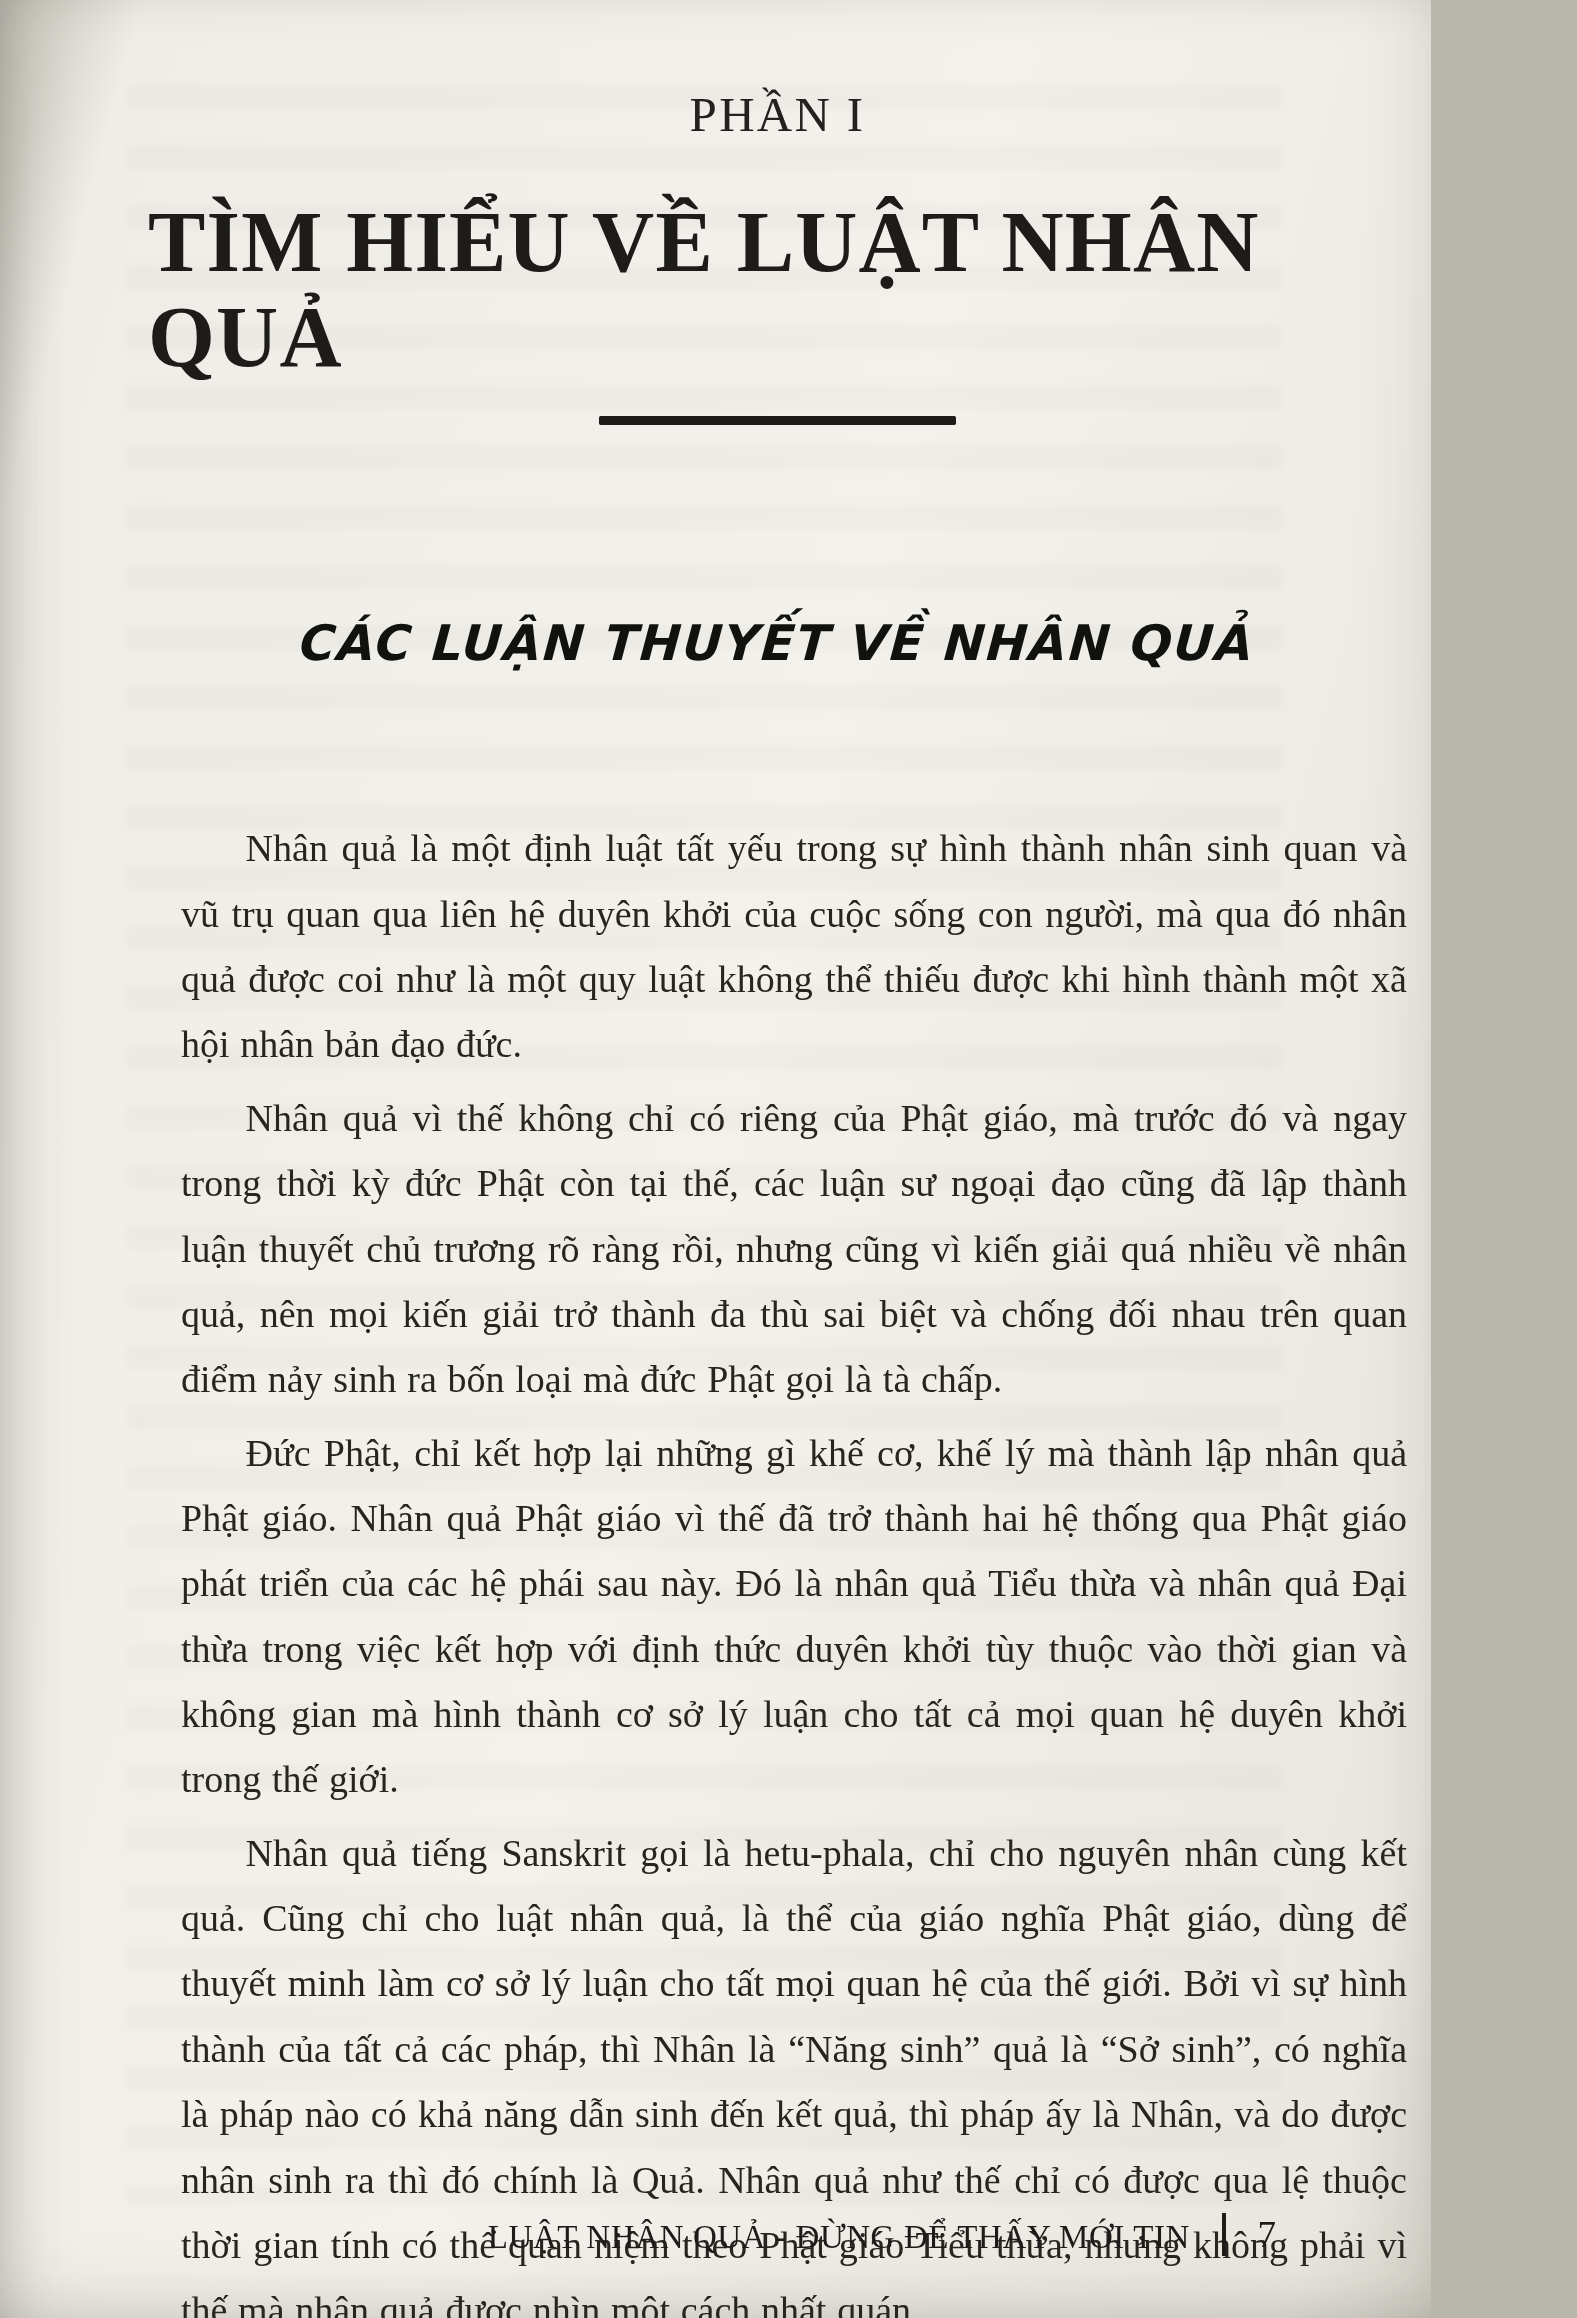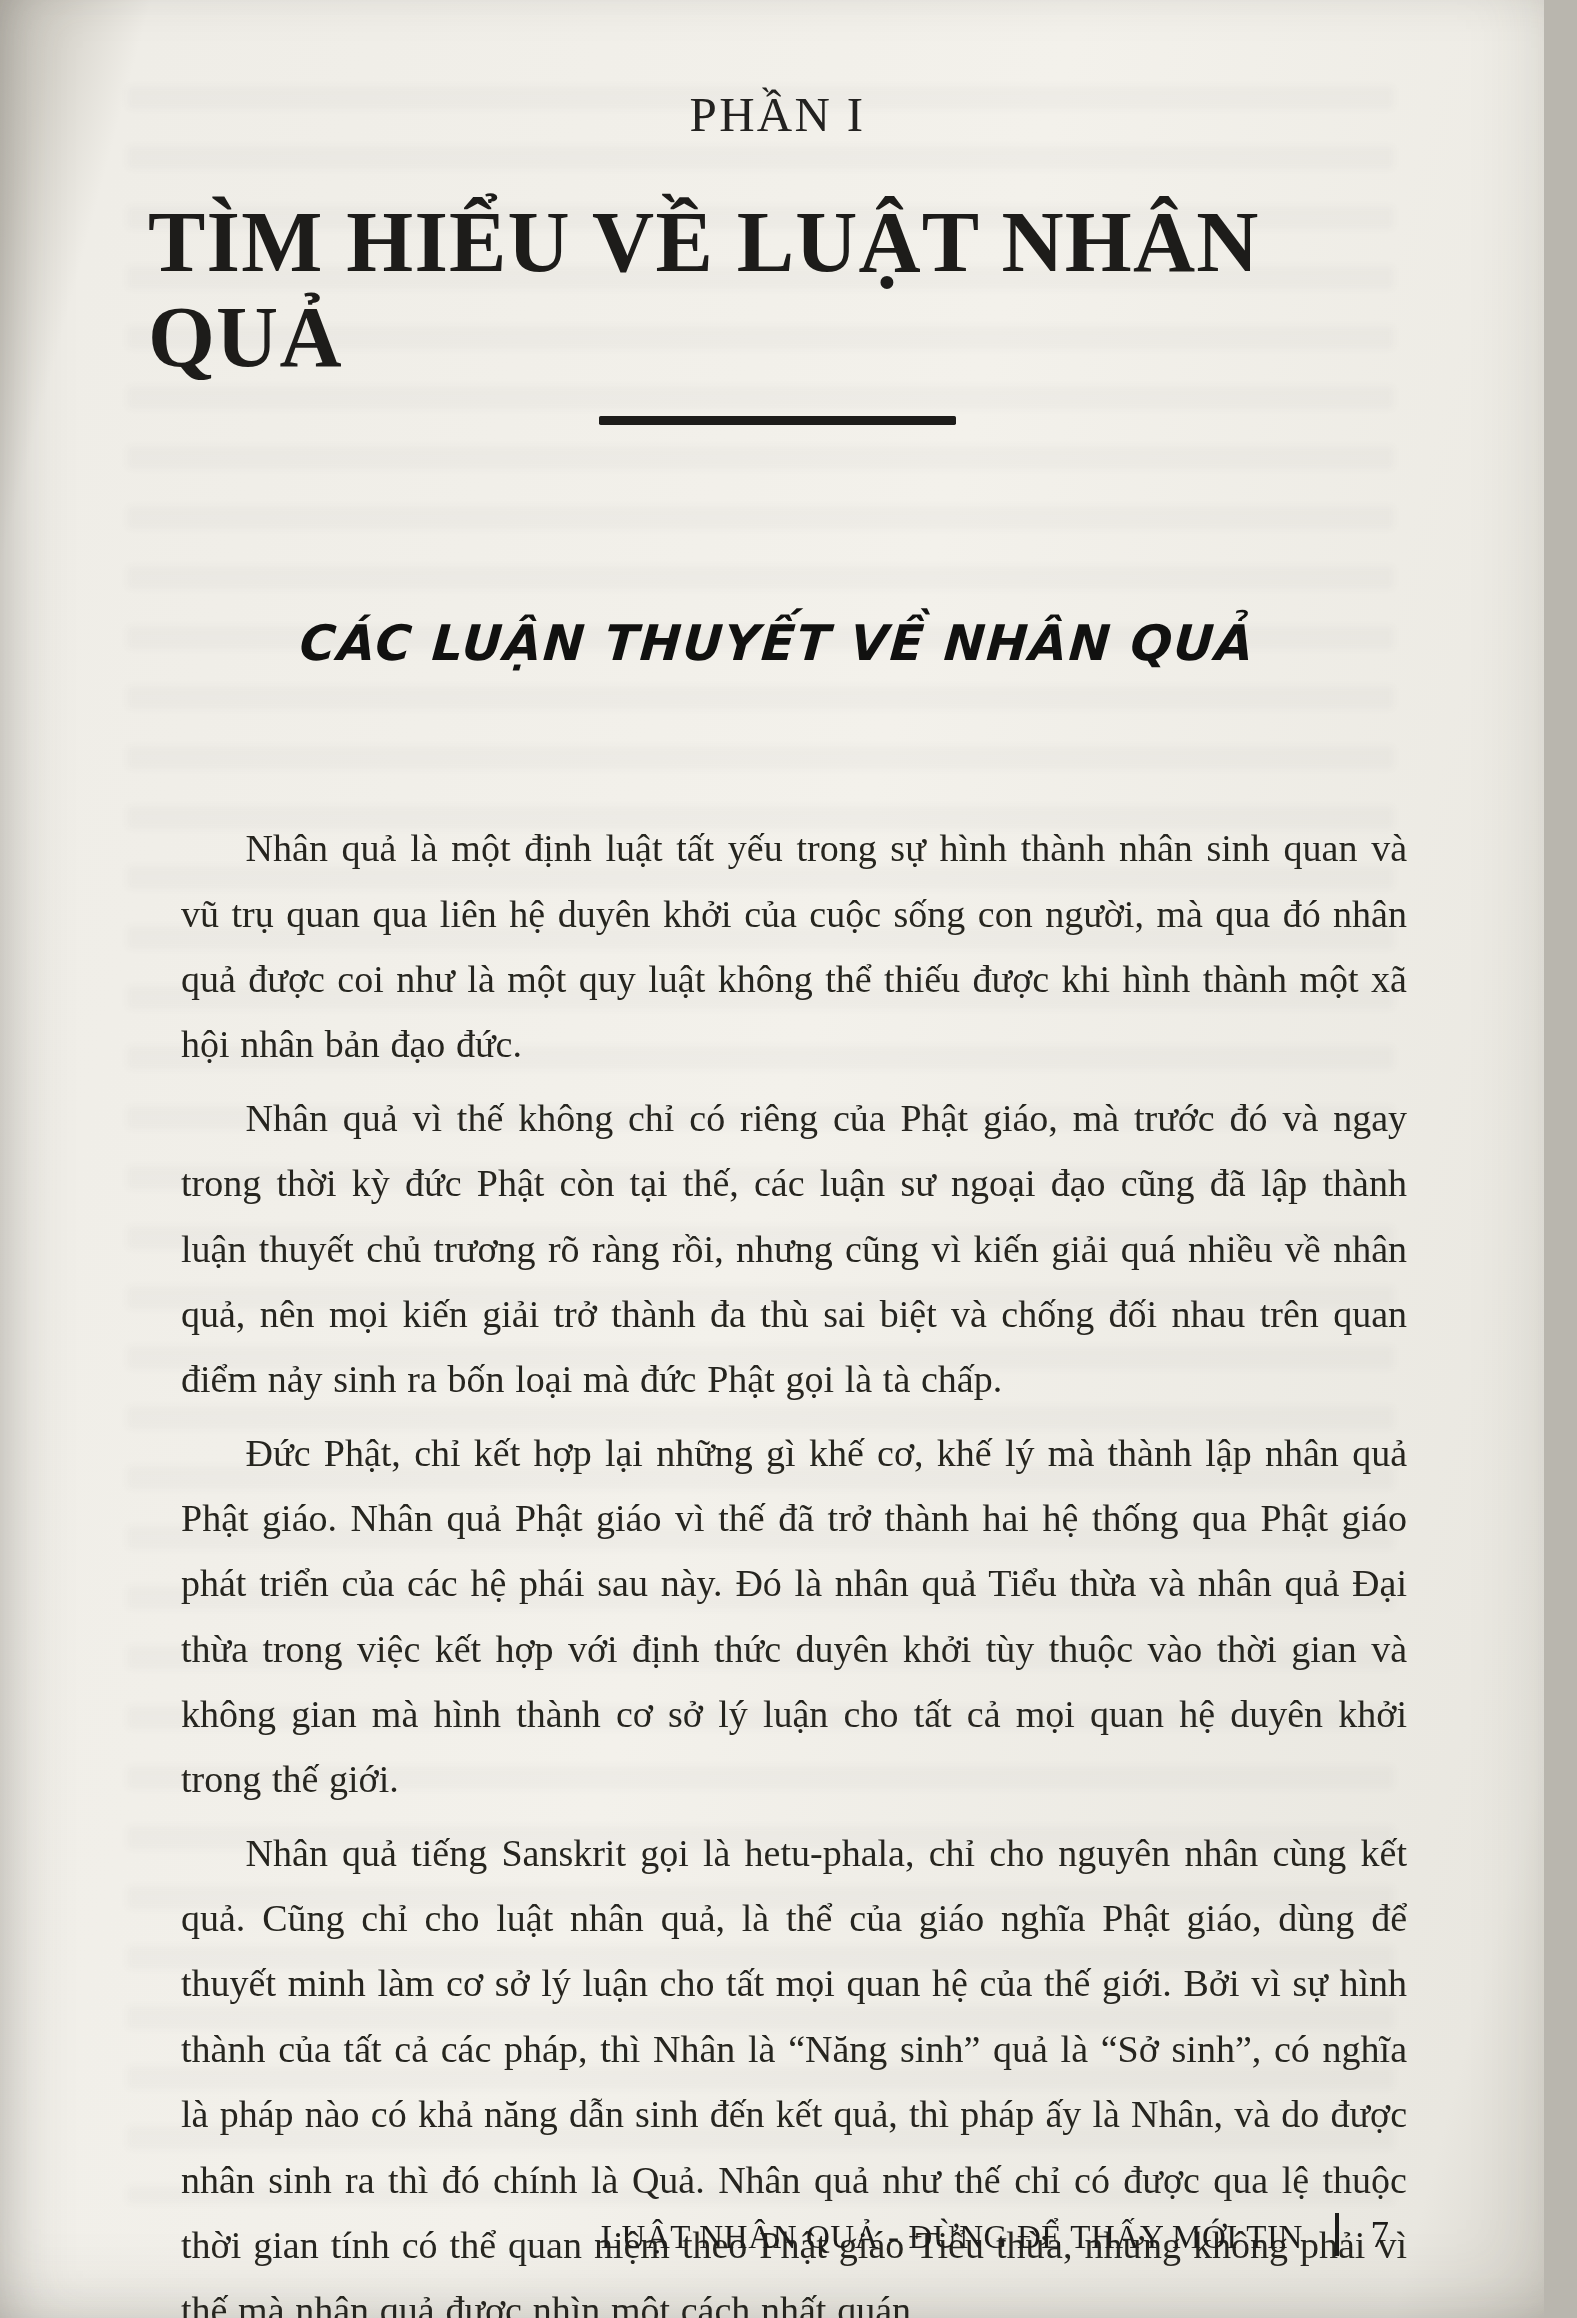--- a/index.html
+++ b/index.html
@@ -7,21 +7,21 @@
   html, body {
     width: 1578px;
     height: 2319px;
     overflow: hidden;
     background: #b9b6ae;
     font-family: "Liberation Serif", serif;
   }
 
   .photo-frame {
     position: relative;
-    width: 1544px;
+    width: 1431px;
     height: 2319px;
     background: linear-gradient(105deg, #c9c6be 0%, #d6d3cb 3%, #efede7 7%, #f3f1eb 50%, #e9e7e0 93%, #d8d5cd 100%);
   }
 
   
   .page {
     position: absolute;
     inset: 0;
     background:
       radial-gradient(ellipse at 45% 30%, rgba(255,255,255,0.55) 0%, rgba(255,255,255,0) 55%),

